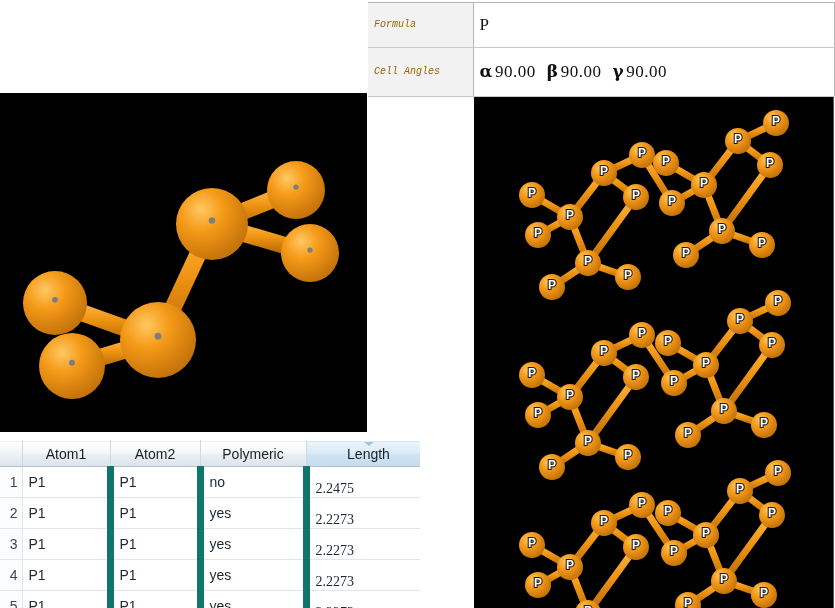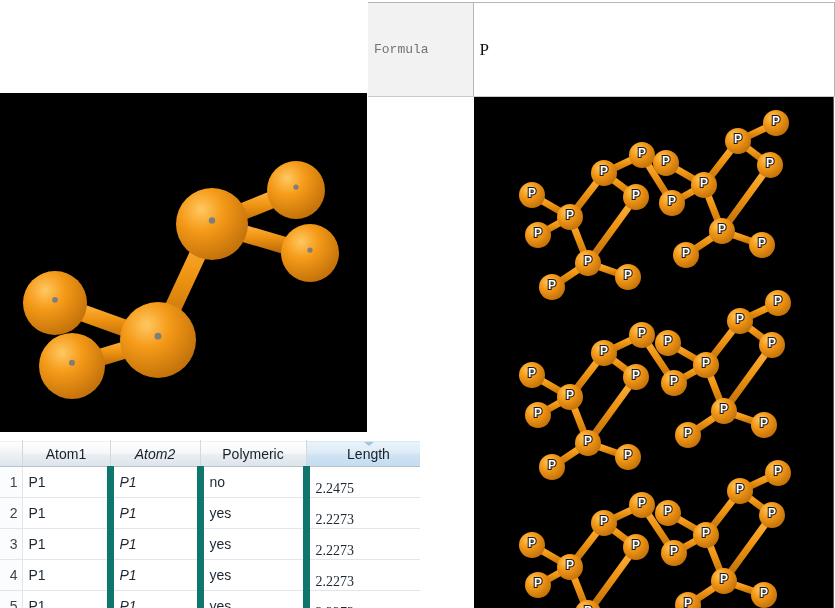--- a/index.html
+++ b/index.html
@@ -25,23 +25,24 @@
     border-right: 1px solid #b6b6b6;
     border-bottom: 1px solid #c9c9c9;
     padding: 0 6px;
     vertical-align: middle;
     white-space: nowrap;
   }
   .info-label {
     width: 105px;
     background: #f2f2f2;
     font-family: "Liberation Mono", "DejaVu Sans Mono", monospace;
-    font-size: 13px;
-    color: #737373;
+    font-size: 10px;
+    color: #a16207;
     letter-spacing: 0px;
+    font-style: italic;
   }
   .info-value {
     background: #ffffff;
     font-family: "Liberation Serif", "DejaVu Serif", serif;
     font-size: 17px;
     color: #111111;
     border-right: none;
   }
   .info-row-1 { height: 30px; }
   .info-row-2 { height: 30px; }
@@ -117,21 +118,21 @@
     font-size: 14px;
     color: #1b2733;
     border-right: 7px solid #0f766e;
     border-bottom: 1px solid #e2e6ea;
     padding: 0 6px;
     vertical-align: middle;
     background: #ffffff;
   }
   .col-idx { width: 22px; }
   .col-a1  { width: 88px; }
-  .col-a2  { width: 90px; font-style: italic; }
+  .col-a2  { width: 90px; }
   .col-pol { width: 106px; }
   .col-len { width: 125px; }
 
   th.col-idx { background: linear-gradient(to bottom,#ffffff,#dde4ea); border-right:1px solid #d2d9de; }
   td.cell-idx {
     text-align: right;
     padding-right: 4px;
     color: #3a4650;
     background: #fbfcfd;
     border-right: 1px solid #e2e6ea;
@@ -149,20 +150,26 @@
 <body>
 
 <div id="root">
 
   <table class="info-table">
     <tbody>
         <tr class="info-row-1">
       <td class="info-label">Formula</td>
       <td class="info-value">
         <span>P</span>
+      </td>
+    </tr>
+    <tr class="info-row-3">
+      <td class="info-label">Cell Angles</td>
+      <td class="info-value">
+        <span class="val-num"><span class="sym">α</span><span>90.00</span></span><span class="val-num"><span class="sym">β</span><span>90.00</span></span><span class="val-num"><span class="sym">γ</span><span>90.00</span></span>
       </td>
     </tr>
   </tbody>
     </table>
 
   <div class="viewer-left">
     <svg id="svg-left" width="367" height="339" viewBox="0 0 367 339">
         <defs>
           <radialGradient id="L-sphere" cx="35%" cy="30%" r="72%">
             <stop offset="0%" stop-color="#ffc861"></stop>

